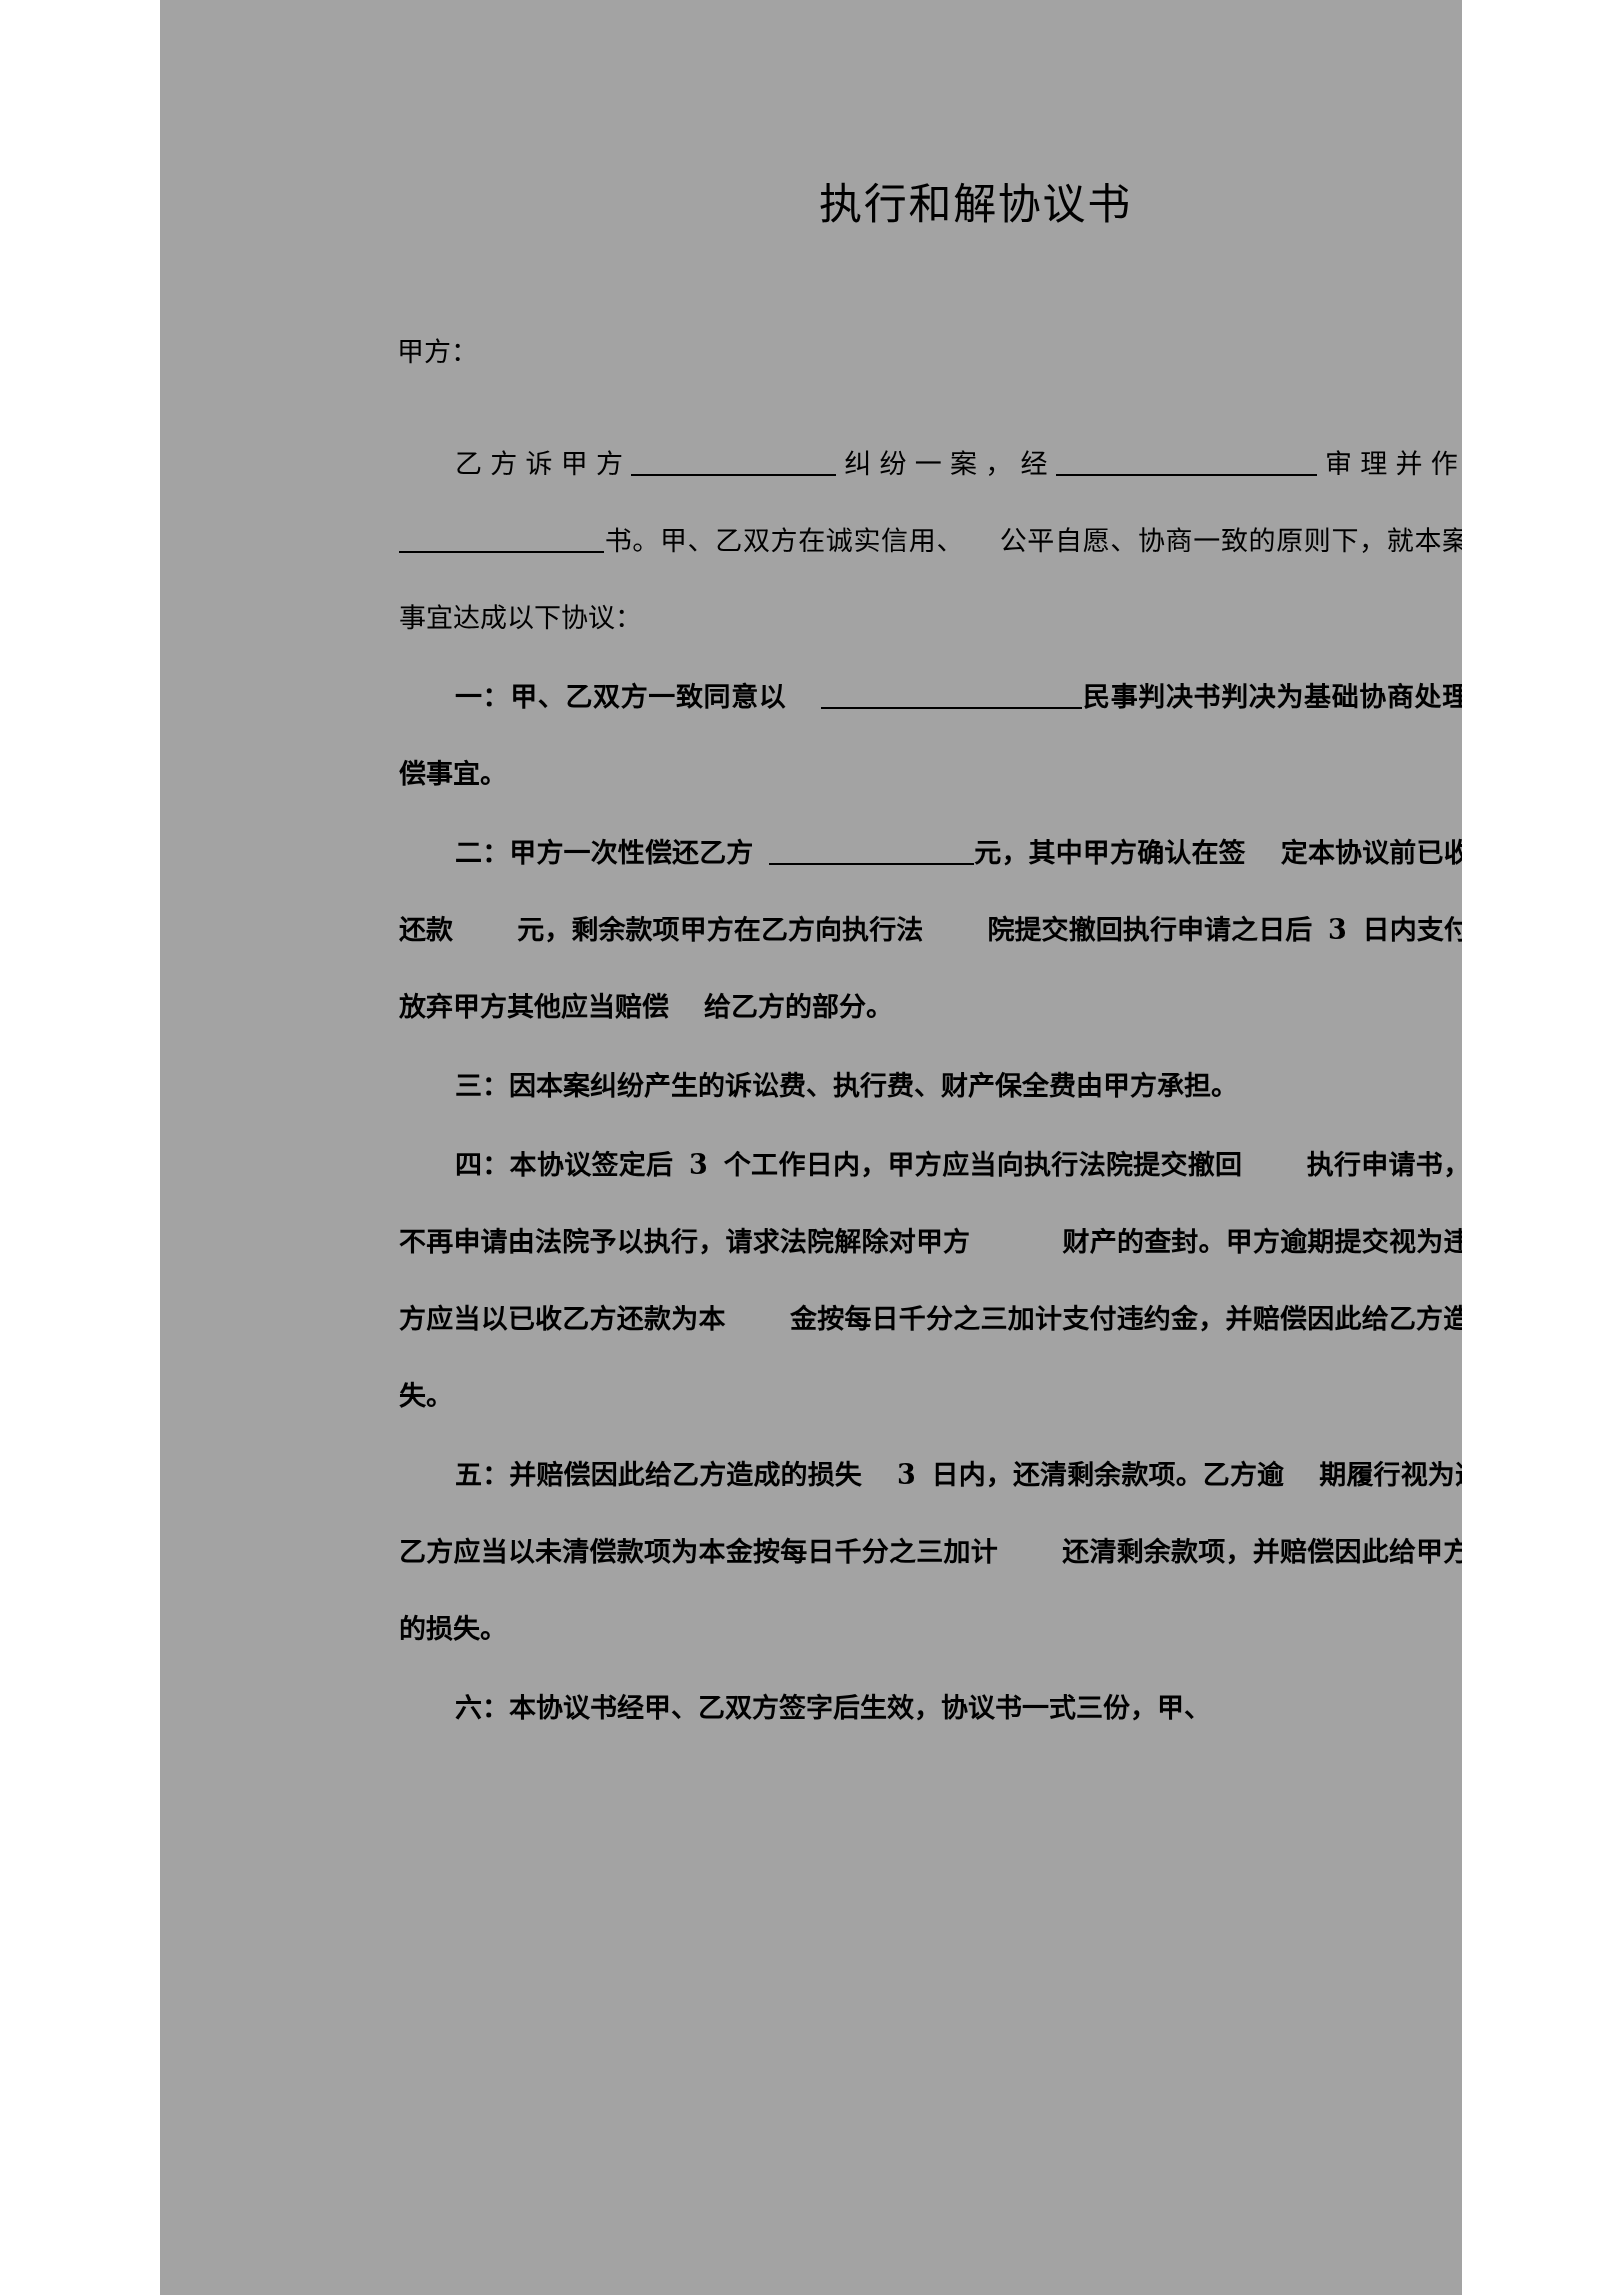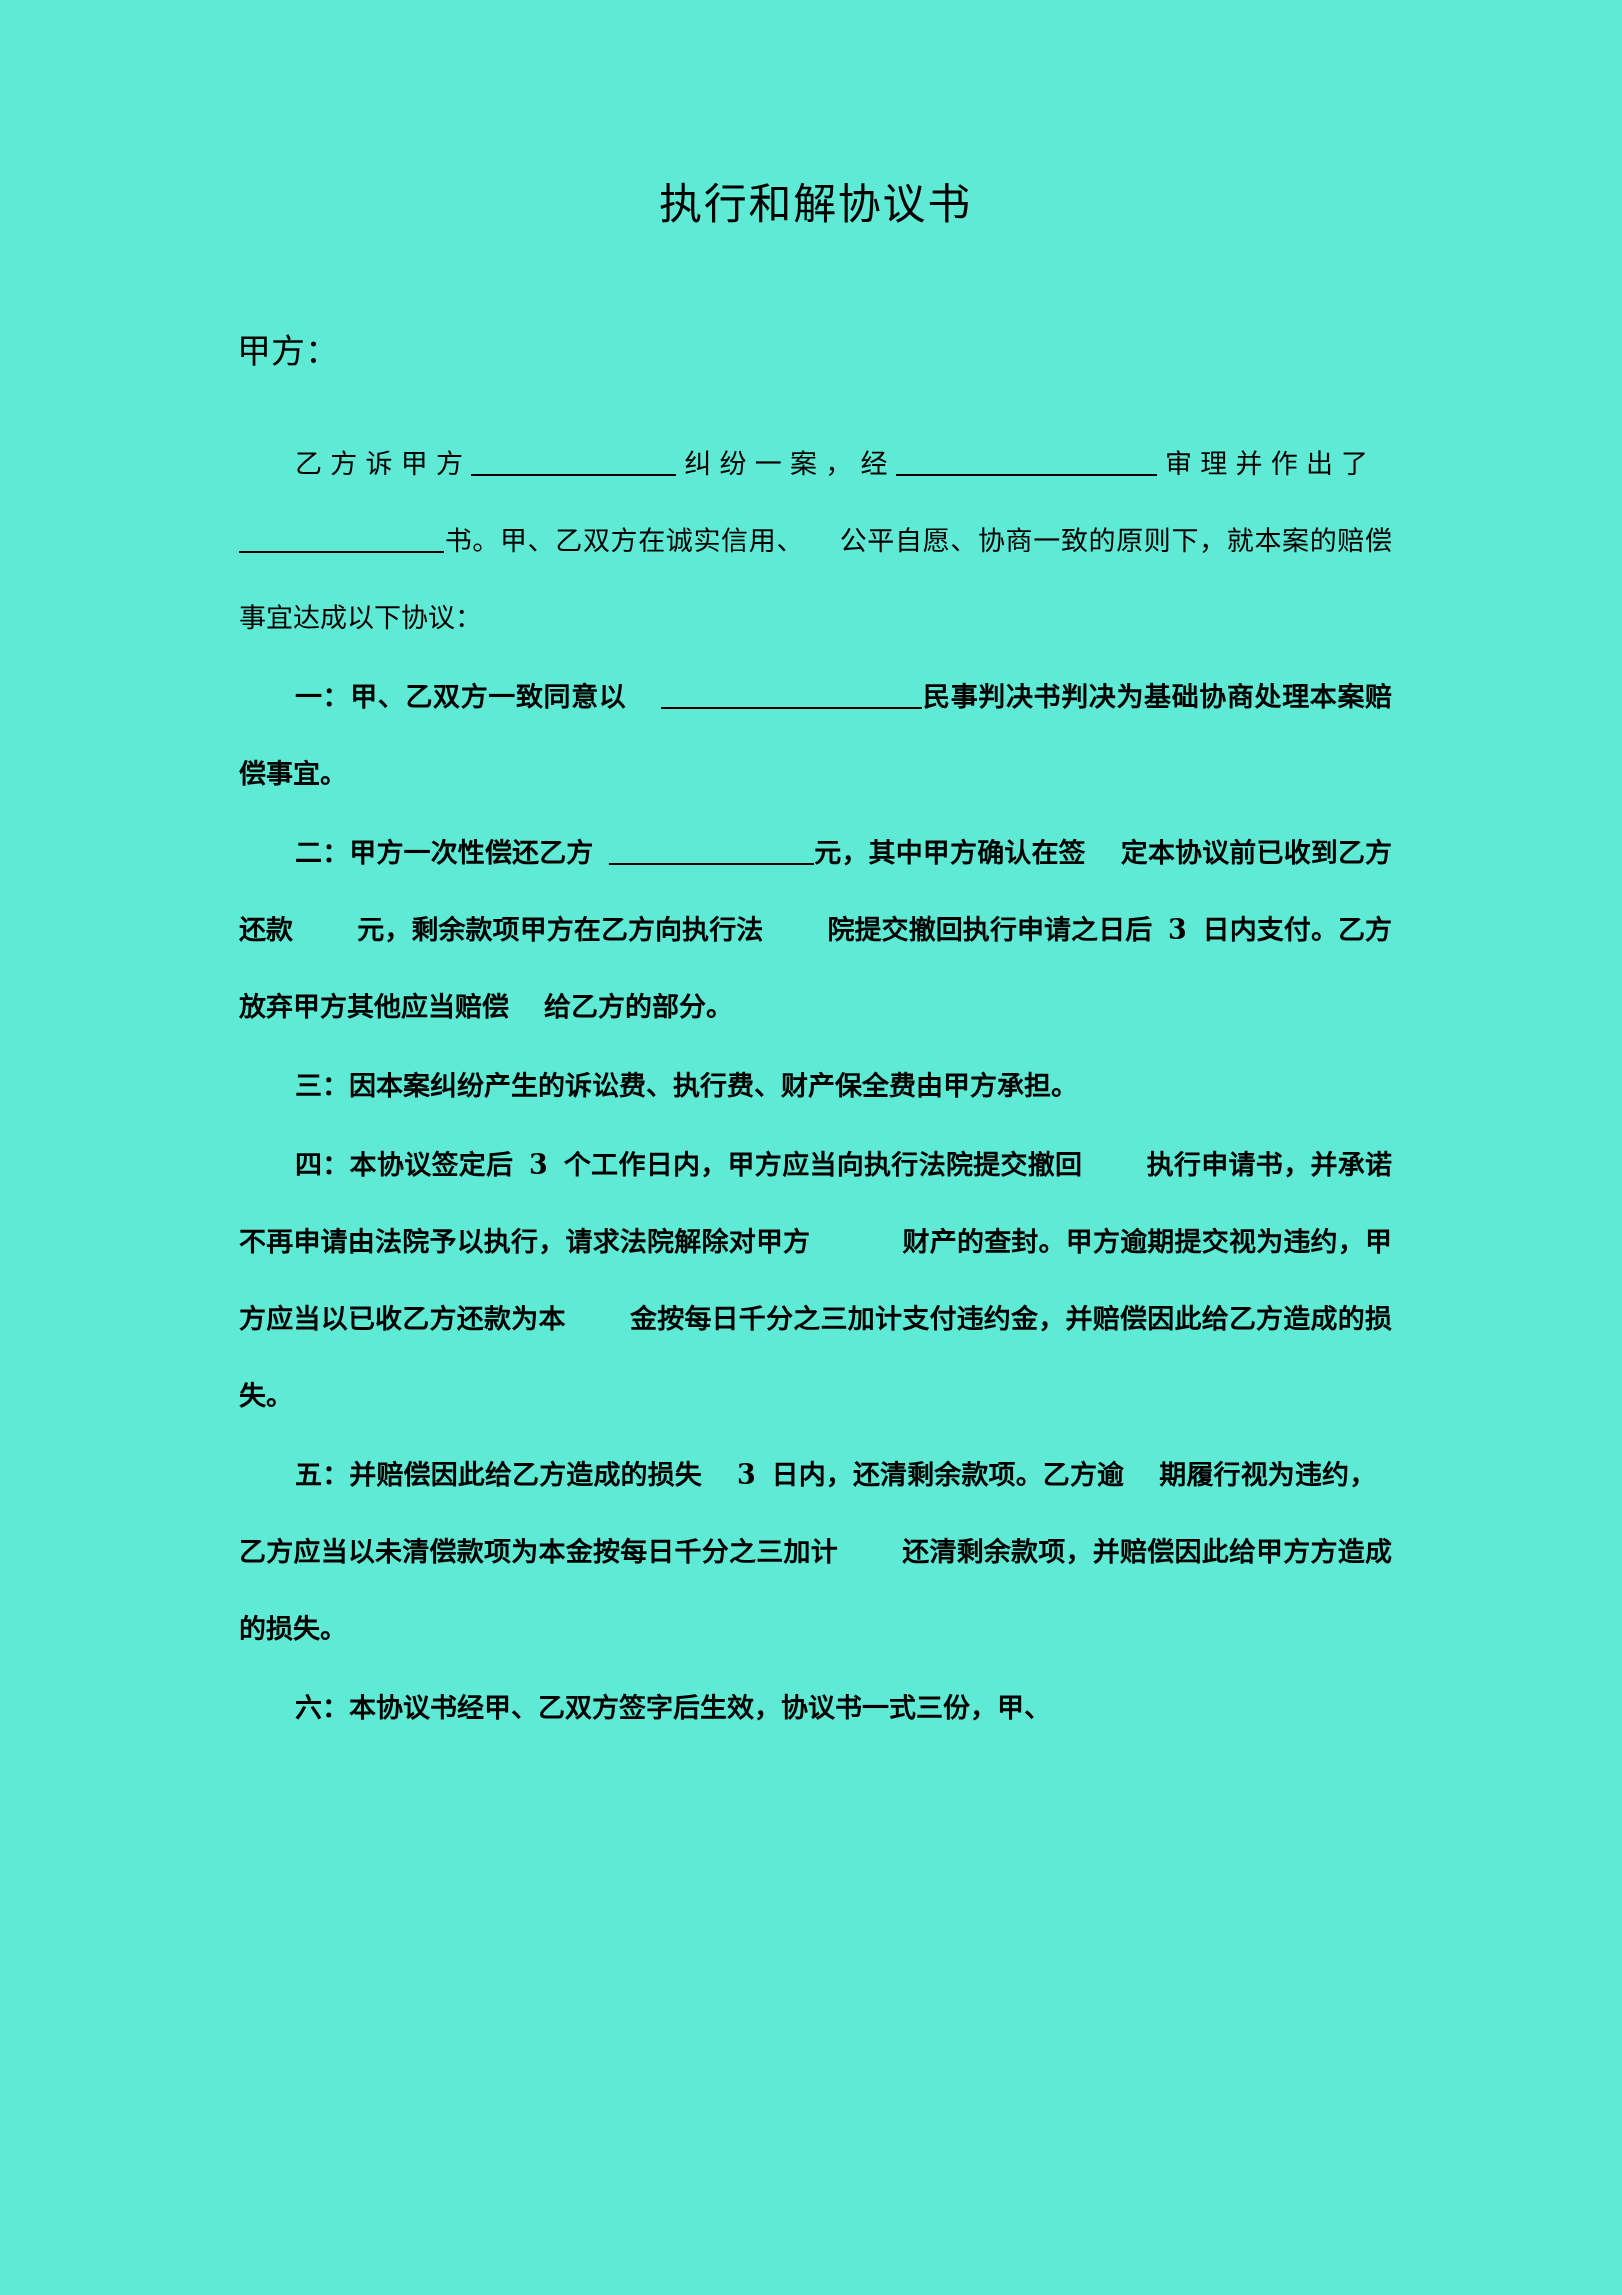--- a/index.html
+++ b/index.html
@@ -7,24 +7,24 @@
     margin: 0;
     padding: 0;
     background: #ffffff;
   }
   body {
     font-family: "DejaVu Serif", "Liberation Serif", serif;
     color: #000000;
   }
   .page {
     position: relative;
-    width: 1622px;
+    width: 1302px;
     height: 2295px;
     margin: 0 auto;
-    background: #5eead4;
+    background: #a3a3a3;
     box-sizing: border-box;
     overflow: hidden;
   }
   .content {
     position: absolute;
     left: 237px;
     top: 0;
     width: 1157px;
   }
   .doc-title {
@@ -45,21 +45,21 @@
     font-size: 27px;
     line-height: 77px;
     margin: 2px;
     text-align: justify;
     text-justify: inter-ideograph;
     white-space: pre-wrap;
     word-break: break-all;
     font-family: "DejaVu Serif", "Liberation Serif", serif;
   }
   .party-line {
-    font-size: 34px;
+    font-size: 27px;
     line-height: 77px;
     margin: 0;
     font-family: "DejaVu Serif", "Liberation Serif", serif;
   }
   .indent {
     text-indent: 56px;
   }
   .blank {
     display: inline-block;
     border-bottom: 2.6px solid #000000;

